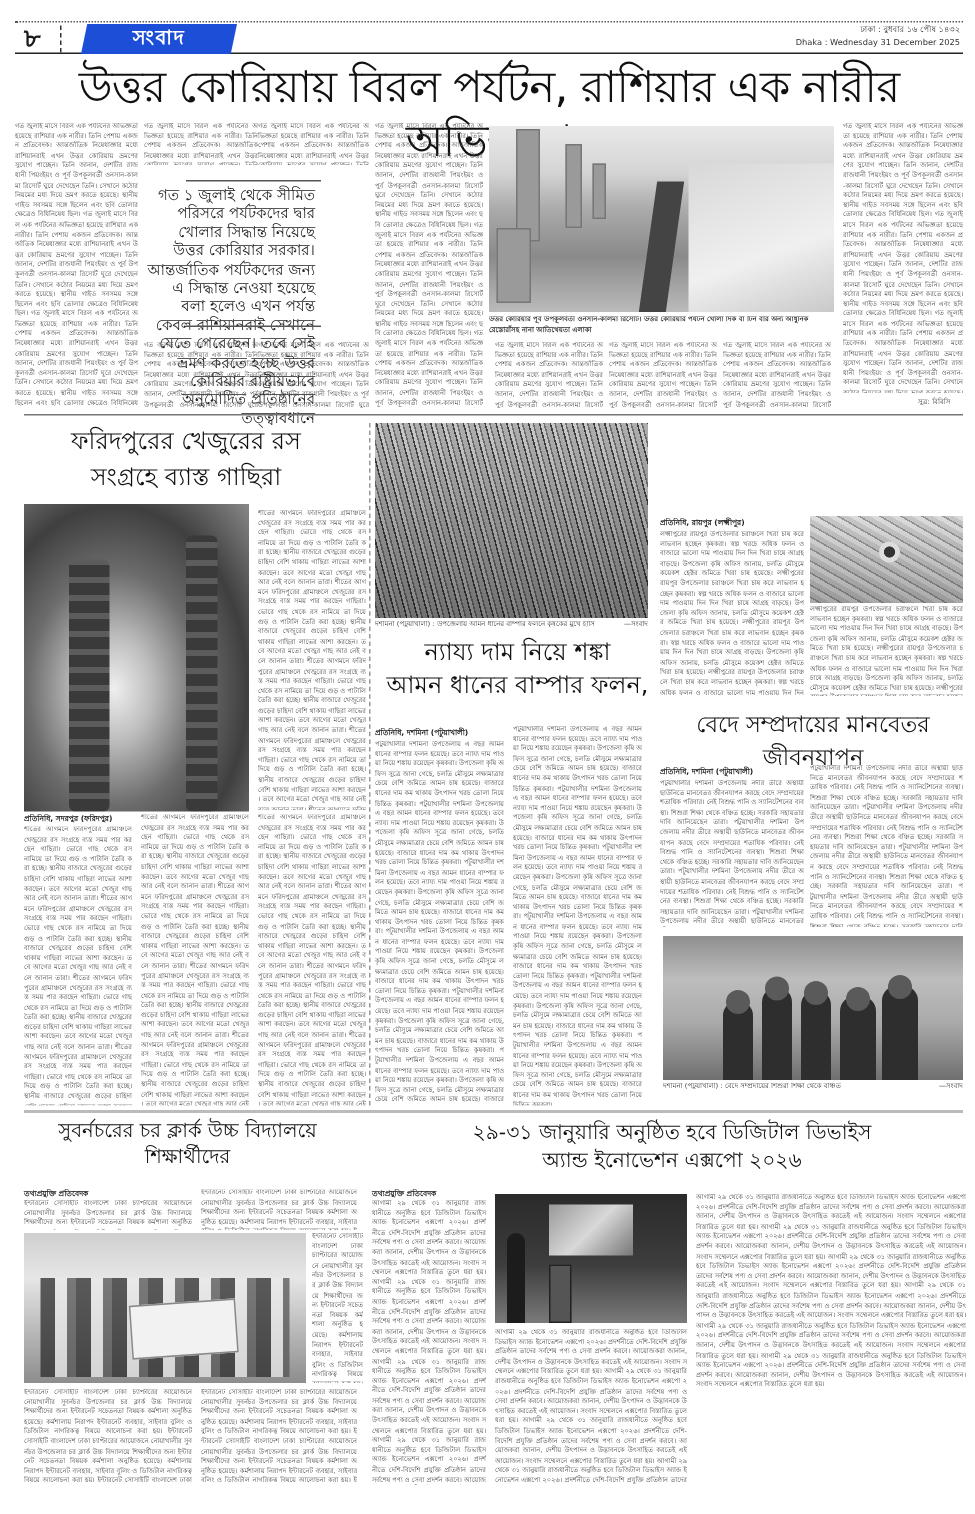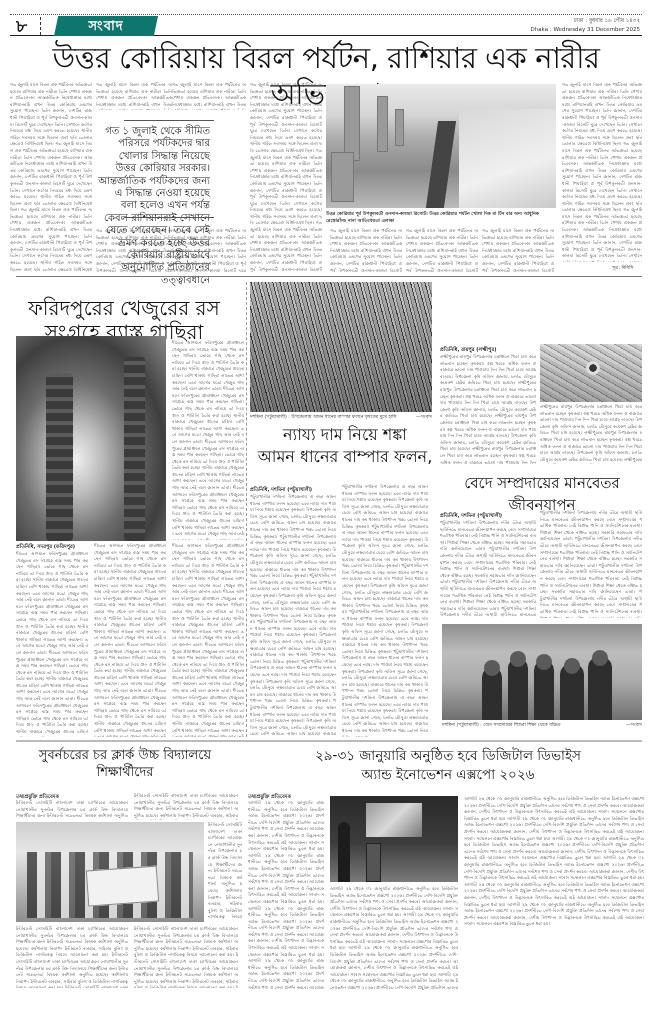--- a/index.html
+++ b/index.html
@@ -5,21 +5,21 @@
   * { box-sizing: border-box; margin: 0; padding: 0; }
   html, body { width: 650px; height: 1009px; background: #ffffff; overflow: hidden; }
   body { font-family: "DejaVu Sans", sans-serif; color: #1a1a1a; position: relative; }
 
   .page { position: absolute; left: 0; top: 0; width: 650px; height: 1009px; }
 
   
   .mast { position: absolute; left: 10px; top: 14px; width: 632px; height: 22px; border-top: 1px dotted #555; border-bottom: 1.5px solid #222; }
   .pageno { position: absolute; left: 6px; top: 0px; font-size: 17px; font-weight: bold; line-height: 22px; }
   .pageno-sep { position: absolute; left: 30px; top: 2px; width: 1px; height: 18px; border-left: 1px dashed #333; }
-  .logo { position: absolute; left: 44px; top: 1px; width: 104px; height: 20px; background: #0f766e; clip-path: polygon(4% 0, 100% 0, 96% 100%, 0 100%); }
+  .logo { position: absolute; left: 44px; top: 1px; width: 104px; height: 20px; background: #1d4ed8; clip-path: polygon(4% 0, 100% 0, 96% 100%, 0 100%); }
   .logo span { display:block; color:#fff; font-family: "DejaVu Serif", serif; font-weight: bold; font-size: 13px; line-height: 20px; text-align:center; letter-spacing: 1px; }
   .dateline { position: absolute; right: 2px; top: 1px; text-align: right; font-size: 5.5px; line-height: 9px; color: #333; }
 
   .headline { position: absolute; left: 8px; top: 40px; width: 636px; text-align: center; font-size: 29px; line-height: 36px; letter-spacing: -0.5px; font-family: "DejaVu Sans", sans-serif; color: #111; }
 
   
   .txt { position: absolute; font-size: 4.4px; line-height: 6.6px; color: #444; text-align: justify; overflow: hidden; word-break: break-all; }
   .txt::after { content: ""; }
   .byline { position: absolute; font-size: 5px; font-weight: bold; color: #222; line-height: 7px; }
   .caption { position: absolute; font-size: 4.6px; line-height: 6.5px; color: #333; overflow: hidden; }
@@ -111,21 +111,21 @@
   <div class="caption" style="left:326px;top:211px;width:230px;height:14px;font-weight:bold;">উত্তর কোরিয়ার পূর্ব উপকূলবর্তী ওনসান-কালমা রিসোর্ট। উত্তর কোরিয়ার পর্যটন খোলা দিক বা টিন বার অন্য আধুনিক রেস্তোরাঁসহ নানা আতিথেয়তা এলাকা</div>
 
   <div class="txt lead-body" style="left:330px;top:228px;width:72px;height:44px;">গত জুলাই মাসে বিরল এক পর্যটনের অভিজ্ঞতা হয়েছে রাশিয়ার এক নারীর। তিনি পেশায় একজন প্রতিবেদক। আন্তর্জাতিক নিষেধাজ্ঞার মধ্যে রাশিয়ানরাই এখন উত্তর কোরিয়ায় ভ্রমণের সুযোগ পাচ্ছেন। তিনি জানান, দেশটির রাজধানী পিয়ংইয়ং ও পূর্ব উপকূলবর্তী ওনসান-কালমা রিসোর্ট ঘুরে দেখেছেন তিনি। সেখানে কঠোর নিয়মের মধ্য দিয়ে ভ্রমণ করতে হয়েছে। স্থানীয় গাইড সবসময় সঙ্গে ছিলেন এবং ছবি তোলার ক্ষেত্রেও বিধিনিষেধ ছিল। গত জুলাই মাসে বিরল এক পর্যটনের অভিজ্ঞতা হয়েছে রাশিয়ার এক নারীর। তিনি পেশায় একজন প্রতিবেদক। আন্তর্জাতিক নিষেধাজ্ঞার মধ্যে রাশিয়ানরাই এখন উত্তর কোরিয়ায় ভ্রমণের সুযোগ পাচ্ছেন। তিনি জানান, দেশটির রাজধানী পিয়ংইয়ং ও পূর্ব উপকূলবর্তী ওনসান-কালমা রিসোর্ট ঘুরে দেখেছেন তিনি। সেখানে কঠোর নিয়মের মধ্য দিয়ে ভ্রমণ করতে হয়েছে। স্থানীয় গাইড সবসময় সঙ্গে ছিলেন এবং ছবি তোলার ক্ষেত্রেও বিধিনিষেধ ছিল। গত জুলাই মাসে বিরল এক পর্যটনের অভিজ্ঞতা হয়েছে রাশিয়ার এক নারীর। তিনি পেশায় একজন প্রতিবেদক। আন্তর্জাতিক নিষেধাজ্ঞার মধ্যে রাশিয়ানরাই এখন উত্তর কোরিয়ায় ভ্রমণের সুযোগ পাচ্ছেন। তিনি জানান, দেশটির রাজধানী পিয়ংইয়ং ও পূর্ব উপকূলবর্তী ওনসান-কালমা রিসোর্ট ঘুরে দেখেছেন তিনি। সেখানে কঠোর নিয়মের মধ্য দিয়ে ভ্রমণ করতে হয়েছে। স্থানীয় গাইড সবসময় সঙ্গে ছিলেন এবং ছবি তোলার ক্ষেত্রেও বিধিনিষেধ ছিল। গত জুলাই মাসে বিরল এক পর্যটনের অভিজ্ঞতা হয়েছে রাশিয়ার এক নারীর। তিনি পেশায় একজন প্রতিবেদক। আন্তর্জাতিক নিষেধাজ্ঞার মধ্যে রাশিয়ানরাই এখন উত্তর কোরিয়ায় ভ্রমণের সুযোগ পাচ্ছেন। তিনি জানান, দেশটির রাজধানী পিয়ংইয়ং ও পূর্ব উপকূলবর্তী ওনসান-কালমা রিসোর্ট ঘুরে দেখেছেন তিনি। সেখানে কঠোর নিয়মের মধ্য দিয়ে ভ্রমণ করতে হয়েছে। স্থানীয় গাইড সবসময় সঙ্গে ছিলেন এবং ছবি তোলার ক্ষেত্রেও বিধিনিষেধ ছিল। গত জুলাই মাসে বিরল এক পর্যটনের অভিজ্ঞতা হয়েছে রাশিয়ার এক নারীর। তিনি পেশায় একজন প্রতিবেদক। আন্তর্জাতিক নিষেধাজ্ঞার মধ্যে রাশিয়ানরাই এখন উত্তর কোরিয়ায় ভ্রমণের সুযোগ পাচ্ছেন। তিনি জানান, দেশটির রাজধানী পিয়ংইয়ং ও পূর্ব উপকূলবর্তী ওনসান-কালমা রিসোর্ট ঘুরে দেখেছেন তিনি। সেখানে কঠোর নিয়মের মধ্য দিয়ে ভ্রমণ করতে হয়েছে। স্থানীয় গাইড সবসময় সঙ্গে ছিলেন এবং ছবি তোলার ক্ষেত্রেও বিধিনিষেধ ছিল। গত জুলাই মাসে বিরল এক পর্যটনের অভিজ্ঞতা হয়েছে রাশিয়ার এক নারীর। তিনি পেশায় একজন প্রতিবেদক। আন্তর্জাতিক নিষেধাজ্ঞার মধ্যে রাশিয়ানরাই এখন উত্তর কোরিয়ায় ভ্রমণের সুযোগ পাচ্ছেন। তিনি জানান, দেশটির রাজধানী পিয়ংইয়ং ও পূর্ব উপকূলবর্তী ওনসান-কালমা রিসোর্ট ঘুরে দেখেছেন তিনি। সেখানে কঠোর নিয়মের মধ্য দিয়ে ভ্রমণ করতে হয়েছে। স্থানীয় গাইড সবসময় সঙ্গে ছিলেন এবং ছবি তোলার ক্ষেত্রেও বিধিনিষেধ ছিল। </div>
   <div class="txt lead-body" style="left:406px;top:228px;width:72px;height:44px;">গত জুলাই মাসে বিরল এক পর্যটনের অভিজ্ঞতা হয়েছে রাশিয়ার এক নারীর। তিনি পেশায় একজন প্রতিবেদক। আন্তর্জাতিক নিষেধাজ্ঞার মধ্যে রাশিয়ানরাই এখন উত্তর কোরিয়ায় ভ্রমণের সুযোগ পাচ্ছেন। তিনি জানান, দেশটির রাজধানী পিয়ংইয়ং ও পূর্ব উপকূলবর্তী ওনসান-কালমা রিসোর্ট ঘুরে দেখেছেন তিনি। সেখানে কঠোর নিয়মের মধ্য দিয়ে ভ্রমণ করতে হয়েছে। স্থানীয় গাইড সবসময় সঙ্গে ছিলেন এবং ছবি তোলার ক্ষেত্রেও বিধিনিষেধ ছিল। গত জুলাই মাসে বিরল এক পর্যটনের অভিজ্ঞতা হয়েছে রাশিয়ার এক নারীর। তিনি পেশায় একজন প্রতিবেদক। আন্তর্জাতিক নিষেধাজ্ঞার মধ্যে রাশিয়ানরাই এখন উত্তর কোরিয়ায় ভ্রমণের সুযোগ পাচ্ছেন। তিনি জানান, দেশটির রাজধানী পিয়ংইয়ং ও পূর্ব উপকূলবর্তী ওনসান-কালমা রিসোর্ট ঘুরে দেখেছেন তিনি। সেখানে কঠোর নিয়মের মধ্য দিয়ে ভ্রমণ করতে হয়েছে। স্থানীয় গাইড সবসময় সঙ্গে ছিলেন এবং ছবি তোলার ক্ষেত্রেও বিধিনিষেধ ছিল। গত জুলাই মাসে বিরল এক পর্যটনের অভিজ্ঞতা হয়েছে রাশিয়ার এক নারীর। তিনি পেশায় একজন প্রতিবেদক। আন্তর্জাতিক নিষেধাজ্ঞার মধ্যে রাশিয়ানরাই এখন উত্তর কোরিয়ায় ভ্রমণের সুযোগ পাচ্ছেন। তিনি জানান, দেশটির রাজধানী পিয়ংইয়ং ও পূর্ব উপকূলবর্তী ওনসান-কালমা রিসোর্ট ঘুরে দেখেছেন তিনি। সেখানে কঠোর নিয়মের মধ্য দিয়ে ভ্রমণ করতে হয়েছে। স্থানীয় গাইড সবসময় সঙ্গে ছিলেন এবং ছবি তোলার ক্ষেত্রেও বিধিনিষেধ ছিল। গত জুলাই মাসে বিরল এক পর্যটনের অভিজ্ঞতা হয়েছে রাশিয়ার এক নারীর। তিনি পেশায় একজন প্রতিবেদক। আন্তর্জাতিক নিষেধাজ্ঞার মধ্যে রাশিয়ানরাই এখন উত্তর কোরিয়ায় ভ্রমণের সুযোগ পাচ্ছেন। তিনি জানান, দেশটির রাজধানী পিয়ংইয়ং ও পূর্ব উপকূলবর্তী ওনসান-কালমা রিসোর্ট ঘুরে দেখেছেন তিনি। সেখানে কঠোর নিয়মের মধ্য দিয়ে ভ্রমণ করতে হয়েছে। স্থানীয় গাইড সবসময় সঙ্গে ছিলেন এবং ছবি তোলার ক্ষেত্রেও বিধিনিষেধ ছিল। গত জুলাই মাসে বিরল এক পর্যটনের অভিজ্ঞতা হয়েছে রাশিয়ার এক নারীর। তিনি পেশায় একজন প্রতিবেদক। আন্তর্জাতিক নিষেধাজ্ঞার মধ্যে রাশিয়ানরাই এখন উত্তর কোরিয়ায় ভ্রমণের সুযোগ পাচ্ছেন। তিনি জানান, দেশটির রাজধানী পিয়ংইয়ং ও পূর্ব উপকূলবর্তী ওনসান-কালমা রিসোর্ট ঘুরে দেখেছেন তিনি। সেখানে কঠোর নিয়মের মধ্য দিয়ে ভ্রমণ করতে হয়েছে। স্থানীয় গাইড সবসময় সঙ্গে ছিলেন এবং ছবি তোলার ক্ষেত্রেও বিধিনিষেধ ছিল। গত জুলাই মাসে বিরল এক পর্যটনের অভিজ্ঞতা হয়েছে রাশিয়ার এক নারীর। তিনি পেশায় একজন প্রতিবেদক। আন্তর্জাতিক নিষেধাজ্ঞার মধ্যে রাশিয়ানরাই এখন উত্তর কোরিয়ায় ভ্রমণের সুযোগ পাচ্ছেন। তিনি জানান, দেশটির রাজধানী পিয়ংইয়ং ও পূর্ব উপকূলবর্তী ওনসান-কালমা রিসোর্ট ঘুরে দেখেছেন তিনি। সেখানে কঠোর নিয়মের মধ্য দিয়ে ভ্রমণ করতে হয়েছে। স্থানীয় গাইড সবসময় সঙ্গে ছিলেন এবং ছবি তোলার ক্ষেত্রেও বিধিনিষেধ ছিল। </div>
   <div class="txt lead-body" style="left:482px;top:228px;width:72px;height:44px;">গত জুলাই মাসে বিরল এক পর্যটনের অভিজ্ঞতা হয়েছে রাশিয়ার এক নারীর। তিনি পেশায় একজন প্রতিবেদক। আন্তর্জাতিক নিষেধাজ্ঞার মধ্যে রাশিয়ানরাই এখন উত্তর কোরিয়ায় ভ্রমণের সুযোগ পাচ্ছেন। তিনি জানান, দেশটির রাজধানী পিয়ংইয়ং ও পূর্ব উপকূলবর্তী ওনসান-কালমা রিসোর্ট ঘুরে দেখেছেন তিনি। সেখানে কঠোর নিয়মের মধ্য দিয়ে ভ্রমণ করতে হয়েছে। স্থানীয় গাইড সবসময় সঙ্গে ছিলেন এবং ছবি তোলার ক্ষেত্রেও বিধিনিষেধ ছিল। গত জুলাই মাসে বিরল এক পর্যটনের অভিজ্ঞতা হয়েছে রাশিয়ার এক নারীর। তিনি পেশায় একজন প্রতিবেদক। আন্তর্জাতিক নিষেধাজ্ঞার মধ্যে রাশিয়ানরাই এখন উত্তর কোরিয়ায় ভ্রমণের সুযোগ পাচ্ছেন। তিনি জানান, দেশটির রাজধানী পিয়ংইয়ং ও পূর্ব উপকূলবর্তী ওনসান-কালমা রিসোর্ট ঘুরে দেখেছেন তিনি। সেখানে কঠোর নিয়মের মধ্য দিয়ে ভ্রমণ করতে হয়েছে। স্থানীয় গাইড সবসময় সঙ্গে ছিলেন এবং ছবি তোলার ক্ষেত্রেও বিধিনিষেধ ছিল। গত জুলাই মাসে বিরল এক পর্যটনের অভিজ্ঞতা হয়েছে রাশিয়ার এক নারীর। তিনি পেশায় একজন প্রতিবেদক। আন্তর্জাতিক নিষেধাজ্ঞার মধ্যে রাশিয়ানরাই এখন উত্তর কোরিয়ায় ভ্রমণের সুযোগ পাচ্ছেন। তিনি জানান, দেশটির রাজধানী পিয়ংইয়ং ও পূর্ব উপকূলবর্তী ওনসান-কালমা রিসোর্ট ঘুরে দেখেছেন তিনি। সেখানে কঠোর নিয়মের মধ্য দিয়ে ভ্রমণ করতে হয়েছে। স্থানীয় গাইড সবসময় সঙ্গে ছিলেন এবং ছবি তোলার ক্ষেত্রেও বিধিনিষেধ ছিল। গত জুলাই মাসে বিরল এক পর্যটনের অভিজ্ঞতা হয়েছে রাশিয়ার এক নারীর। তিনি পেশায় একজন প্রতিবেদক। আন্তর্জাতিক নিষেধাজ্ঞার মধ্যে রাশিয়ানরাই এখন উত্তর কোরিয়ায় ভ্রমণের সুযোগ পাচ্ছেন। তিনি জানান, দেশটির রাজধানী পিয়ংইয়ং ও পূর্ব উপকূলবর্তী ওনসান-কালমা রিসোর্ট ঘুরে দেখেছেন তিনি। সেখানে কঠোর নিয়মের মধ্য দিয়ে ভ্রমণ করতে হয়েছে। স্থানীয় গাইড সবসময় সঙ্গে ছিলেন এবং ছবি তোলার ক্ষেত্রেও বিধিনিষেধ ছিল। গত জুলাই মাসে বিরল এক পর্যটনের অভিজ্ঞতা হয়েছে রাশিয়ার এক নারীর। তিনি পেশায় একজন প্রতিবেদক। আন্তর্জাতিক নিষেধাজ্ঞার মধ্যে রাশিয়ানরাই এখন উত্তর কোরিয়ায় ভ্রমণের সুযোগ পাচ্ছেন। তিনি জানান, দেশটির রাজধানী পিয়ংইয়ং ও পূর্ব উপকূলবর্তী ওনসান-কালমা রিসোর্ট ঘুরে দেখেছেন তিনি। সেখানে কঠোর নিয়মের মধ্য দিয়ে ভ্রমণ করতে হয়েছে। স্থানীয় গাইড সবসময় সঙ্গে ছিলেন এবং ছবি তোলার ক্ষেত্রেও বিধিনিষেধ ছিল। গত জুলাই মাসে বিরল এক পর্যটনের অভিজ্ঞতা হয়েছে রাশিয়ার এক নারীর। তিনি পেশায় একজন প্রতিবেদক। আন্তর্জাতিক নিষেধাজ্ঞার মধ্যে রাশিয়ানরাই এখন উত্তর কোরিয়ায় ভ্রমণের সুযোগ পাচ্ছেন। তিনি জানান, দেশটির রাজধানী পিয়ংইয়ং ও পূর্ব উপকূলবর্তী ওনসান-কালমা রিসোর্ট ঘুরে দেখেছেন তিনি। সেখানে কঠোর নিয়মের মধ্য দিয়ে ভ্রমণ করতে হয়েছে। স্থানীয় গাইড সবসময় সঙ্গে ছিলেন এবং ছবি তোলার ক্ষেত্রেও বিধিনিষেধ ছিল। </div>
   <div class="txt lead-body" style="left:562px;top:82px;width:80px;height:180px;">গত জুলাই মাসে বিরল এক পর্যটনের অভিজ্ঞতা হয়েছে রাশিয়ার এক নারীর। তিনি পেশায় একজন প্রতিবেদক। আন্তর্জাতিক নিষেধাজ্ঞার মধ্যে রাশিয়ানরাই এখন উত্তর কোরিয়ায় ভ্রমণের সুযোগ পাচ্ছেন। তিনি জানান, দেশটির রাজধানী পিয়ংইয়ং ও পূর্ব উপকূলবর্তী ওনসান-কালমা রিসোর্ট ঘুরে দেখেছেন তিনি। সেখানে কঠোর নিয়মের মধ্য দিয়ে ভ্রমণ করতে হয়েছে। স্থানীয় গাইড সবসময় সঙ্গে ছিলেন এবং ছবি তোলার ক্ষেত্রেও বিধিনিষেধ ছিল। গত জুলাই মাসে বিরল এক পর্যটনের অভিজ্ঞতা হয়েছে রাশিয়ার এক নারীর। তিনি পেশায় একজন প্রতিবেদক। আন্তর্জাতিক নিষেধাজ্ঞার মধ্যে রাশিয়ানরাই এখন উত্তর কোরিয়ায় ভ্রমণের সুযোগ পাচ্ছেন। তিনি জানান, দেশটির রাজধানী পিয়ংইয়ং ও পূর্ব উপকূলবর্তী ওনসান-কালমা রিসোর্ট ঘুরে দেখেছেন তিনি। সেখানে কঠোর নিয়মের মধ্য দিয়ে ভ্রমণ করতে হয়েছে। স্থানীয় গাইড সবসময় সঙ্গে ছিলেন এবং ছবি তোলার ক্ষেত্রেও বিধিনিষেধ ছিল। গত জুলাই মাসে বিরল এক পর্যটনের অভিজ্ঞতা হয়েছে রাশিয়ার এক নারীর। তিনি পেশায় একজন প্রতিবেদক। আন্তর্জাতিক নিষেধাজ্ঞার মধ্যে রাশিয়ানরাই এখন উত্তর কোরিয়ায় ভ্রমণের সুযোগ পাচ্ছেন। তিনি জানান, দেশটির রাজধানী পিয়ংইয়ং ও পূর্ব উপকূলবর্তী ওনসান-কালমা রিসোর্ট ঘুরে দেখেছেন তিনি। সেখানে কঠোর নিয়মের মধ্য দিয়ে ভ্রমণ করতে হয়েছে। স্থানীয় গাইড সবসময় সঙ্গে ছিলেন এবং ছবি তোলার ক্ষেত্রেও বিধিনিষেধ ছিল। গত জুলাই মাসে বিরল এক পর্যটনের অভিজ্ঞতা হয়েছে রাশিয়ার এক নারীর। তিনি পেশায় একজন প্রতিবেদক। আন্তর্জাতিক নিষেধাজ্ঞার মধ্যে রাশিয়ানরাই এখন উত্তর কোরিয়ায় ভ্রমণের সুযোগ পাচ্ছেন। তিনি জানান, দেশটির রাজধানী পিয়ংইয়ং ও পূর্ব উপকূলবর্তী ওনসান-কালমা রিসোর্ট ঘুরে দেখেছেন তিনি। সেখানে কঠোর নিয়মের মধ্য দিয়ে ভ্রমণ করতে হয়েছে। স্থানীয় গাইড সবসময় সঙ্গে ছিলেন এবং ছবি তোলার ক্ষেত্রেও বিধিনিষেধ ছিল। গত জুলাই মাসে বিরল এক পর্যটনের অভিজ্ঞতা হয়েছে রাশিয়ার এক নারীর। তিনি পেশায় একজন প্রতিবেদক। আন্তর্জাতিক নিষেধাজ্ঞার মধ্যে রাশিয়ানরাই এখন উত্তর কোরিয়ায় ভ্রমণের সুযোগ পাচ্ছেন। তিনি জানান, দেশটির রাজধানী পিয়ংইয়ং ও পূর্ব উপকূলবর্তী ওনসান-কালমা রিসোর্ট ঘুরে দেখেছেন তিনি। সেখানে কঠোর নিয়মের মধ্য দিয়ে ভ্রমণ করতে হয়েছে। স্থানীয় গাইড সবসময় সঙ্গে ছিলেন এবং ছবি তোলার ক্ষেত্রেও বিধিনিষেধ ছিল। গত জুলাই মাসে বিরল এক পর্যটনের অভিজ্ঞতা হয়েছে রাশিয়ার এক নারীর। তিনি পেশায় একজন প্রতিবেদক। আন্তর্জাতিক নিষেধাজ্ঞার মধ্যে রাশিয়ানরাই এখন উত্তর কোরিয়ায় ভ্রমণের সুযোগ পাচ্ছেন। তিনি জানান, দেশটির রাজধানী পিয়ংইয়ং ও পূর্ব উপকূলবর্তী ওনসান-কালমা রিসোর্ট ঘুরে দেখেছেন তিনি। সেখানে কঠোর নিয়মের মধ্য দিয়ে ভ্রমণ করতে হয়েছে। স্থানীয় গাইড সবসময় সঙ্গে ছিলেন এবং ছবি তোলার ক্ষেত্রেও বিধিনিষেধ ছিল। </div>
   <div class="src" style="left:612px;top:264px;">সূত্র: বিবিসি</div>
 
   <div class="rule" style="left:16px;top:276px;width:626px;height:1px;"></div>
 
-  <div class="sub-head" style="left:14px;top:282px;width:220px;font-size:20px;line-height:24px;margin-top:14px;">
+  <div class="sub-head" style="left:14px;top:282px;width:220px;font-size:16px;line-height:24px;">
     <div>ফরিদপুরের খেজুরের রস</div>
     <div>সংগ্রহে ব্যাস্ত গাছিরা</div>
   </div>
   <div class="photo ph-palm" style="left:16px;top:336px;width:150px;height:205px;">
     <div class="trunk" style="left:20%;top:18%;width:18%;height:82%;"></div>
     <div class="trunk" style="left:72%;top:10%;width:14%;height:90%;"></div>
   </div>
   <div class="txt juice-body" style="left:172px;top:340px;width:72px;height:200px;">শীতের আগমনে ফরিদপুরের গ্রামাঞ্চলে খেজুরের রস সংগ্রহে ব্যস্ত সময় পার করছেন গাছিরা। ভোরে গাছ থেকে রস নামিয়ে তা দিয়ে গুড় ও পাটালি তৈরি করা হচ্ছে। স্থানীয় বাজারে খেজুরের গুড়ের চাহিদা বেশি থাকায় গাছিরা লাভের আশা করছেন। তবে আগের মতো খেজুর গাছ আর নেই বলে জানান তারা। শীতের আগমনে ফরিদপুরের গ্রামাঞ্চলে খেজুরের রস সংগ্রহে ব্যস্ত সময় পার করছেন গাছিরা। ভোরে গাছ থেকে রস নামিয়ে তা দিয়ে গুড় ও পাটালি তৈরি করা হচ্ছে। স্থানীয় বাজারে খেজুরের গুড়ের চাহিদা বেশি থাকায় গাছিরা লাভের আশা করছেন। তবে আগের মতো খেজুর গাছ আর নেই বলে জানান তারা। শীতের আগমনে ফরিদপুরের গ্রামাঞ্চলে খেজুরের রস সংগ্রহে ব্যস্ত সময় পার করছেন গাছিরা। ভোরে গাছ থেকে রস নামিয়ে তা দিয়ে গুড় ও পাটালি তৈরি করা হচ্ছে। স্থানীয় বাজারে খেজুরের গুড়ের চাহিদা বেশি থাকায় গাছিরা লাভের আশা করছেন। তবে আগের মতো খেজুর গাছ আর নেই বলে জানান তারা। শীতের আগমনে ফরিদপুরের গ্রামাঞ্চলে খেজুরের রস সংগ্রহে ব্যস্ত সময় পার করছেন গাছিরা। ভোরে গাছ থেকে রস নামিয়ে তা দিয়ে গুড় ও পাটালি তৈরি করা হচ্ছে। স্থানীয় বাজারে খেজুরের গুড়ের চাহিদা বেশি থাকায় গাছিরা লাভের আশা করছেন। তবে আগের মতো খেজুর গাছ আর নেই বলে জানান তারা। শীতের আগমনে ফরিদপুরের গ্রামাঞ্চলে খেজুরের রস সংগ্রহে ব্যস্ত সময় পার করছেন গাছিরা। ভোরে গাছ থেকে রস নামিয়ে তা দিয়ে গুড় ও পাটালি তৈরি করা হচ্ছে। স্থানীয় বাজারে খেজুরের গুড়ের চাহিদা বেশি থাকায় গাছিরা লাভের আশা করছেন। তবে আগের মতো খেজুর গাছ আর নেই বলে জানান তারা। শীতের আগমনে ফরিদপুরের গ্রামাঞ্চলে খেজুরের রস সংগ্রহে ব্যস্ত সময় পার করছেন গাছিরা। ভোরে গাছ থেকে রস নামিয়ে তা দিয়ে গুড় ও পাটালি তৈরি করা হচ্ছে। স্থানীয় বাজারে খেজুরের গুড়ের চাহিদা বেশি থাকায় গাছিরা লাভের আশা করছেন। তবে আগের মতো খেজুর গাছ আর নেই বলে জানান তারা। </div>
   <div class="byline" style="left:16px;top:543px;">প্রতিনিধি, সদরপুর (ফরিদপুর)</div>
   <div class="txt juice-body" style="left:16px;top:551px;width:72px;height:186px;">শীতের আগমনে ফরিদপুরের গ্রামাঞ্চলে খেজুরের রস সংগ্রহে ব্যস্ত সময় পার করছেন গাছিরা। ভোরে গাছ থেকে রস নামিয়ে তা দিয়ে গুড় ও পাটালি তৈরি করা হচ্ছে। স্থানীয় বাজারে খেজুরের গুড়ের চাহিদা বেশি থাকায় গাছিরা লাভের আশা করছেন। তবে আগের মতো খেজুর গাছ আর নেই বলে জানান তারা। শীতের আগমনে ফরিদপুরের গ্রামাঞ্চলে খেজুরের রস সংগ্রহে ব্যস্ত সময় পার করছেন গাছিরা। ভোরে গাছ থেকে রস নামিয়ে তা দিয়ে গুড় ও পাটালি তৈরি করা হচ্ছে। স্থানীয় বাজারে খেজুরের গুড়ের চাহিদা বেশি থাকায় গাছিরা লাভের আশা করছেন। তবে আগের মতো খেজুর গাছ আর নেই বলে জানান তারা। শীতের আগমনে ফরিদপুরের গ্রামাঞ্চলে খেজুরের রস সংগ্রহে ব্যস্ত সময় পার করছেন গাছিরা। ভোরে গাছ থেকে রস নামিয়ে তা দিয়ে গুড় ও পাটালি তৈরি করা হচ্ছে। স্থানীয় বাজারে খেজুরের গুড়ের চাহিদা বেশি থাকায় গাছিরা লাভের আশা করছেন। তবে আগের মতো খেজুর গাছ আর নেই বলে জানান তারা। শীতের আগমনে ফরিদপুরের গ্রামাঞ্চলে খেজুরের রস সংগ্রহে ব্যস্ত সময় পার করছেন গাছিরা। ভোরে গাছ থেকে রস নামিয়ে তা দিয়ে গুড় ও পাটালি তৈরি করা হচ্ছে। স্থানীয় বাজারে খেজুরের গুড়ের চাহিদা বেশি থাকায় গাছিরা লাভের আশা করছেন। তবে আগের মতো খেজুর গাছ আর নেই বলে জানান তারা। শীতের আগমনে ফরিদপুরের গ্রামাঞ্চলে খেজুরের রস সংগ্রহে ব্যস্ত সময় পার করছেন গাছিরা। ভোরে গাছ থেকে রস নামিয়ে তা দিয়ে গুড় ও পাটালি তৈরি করা হচ্ছে। স্থানীয় বাজারে খেজুরের গুড়ের চাহিদা বেশি থাকায় গাছিরা লাভের আশা করছেন। তবে আগের মতো খেজুর গাছ আর নেই বলে জানান তারা। শীতের আগমনে ফরিদপুরের গ্রামাঞ্চলে খেজুরের রস সংগ্রহে ব্যস্ত সময় পার করছেন গাছিরা। ভোরে গাছ থেকে রস নামিয়ে তা দিয়ে গুড় ও পাটালি তৈরি করা হচ্ছে। স্থানীয় বাজারে খেজুরের গুড়ের চাহিদা বেশি থাকায় গাছিরা লাভের আশা করছেন। তবে আগের মতো খেজুর গাছ আর নেই বলে জানান তারা। </div>

